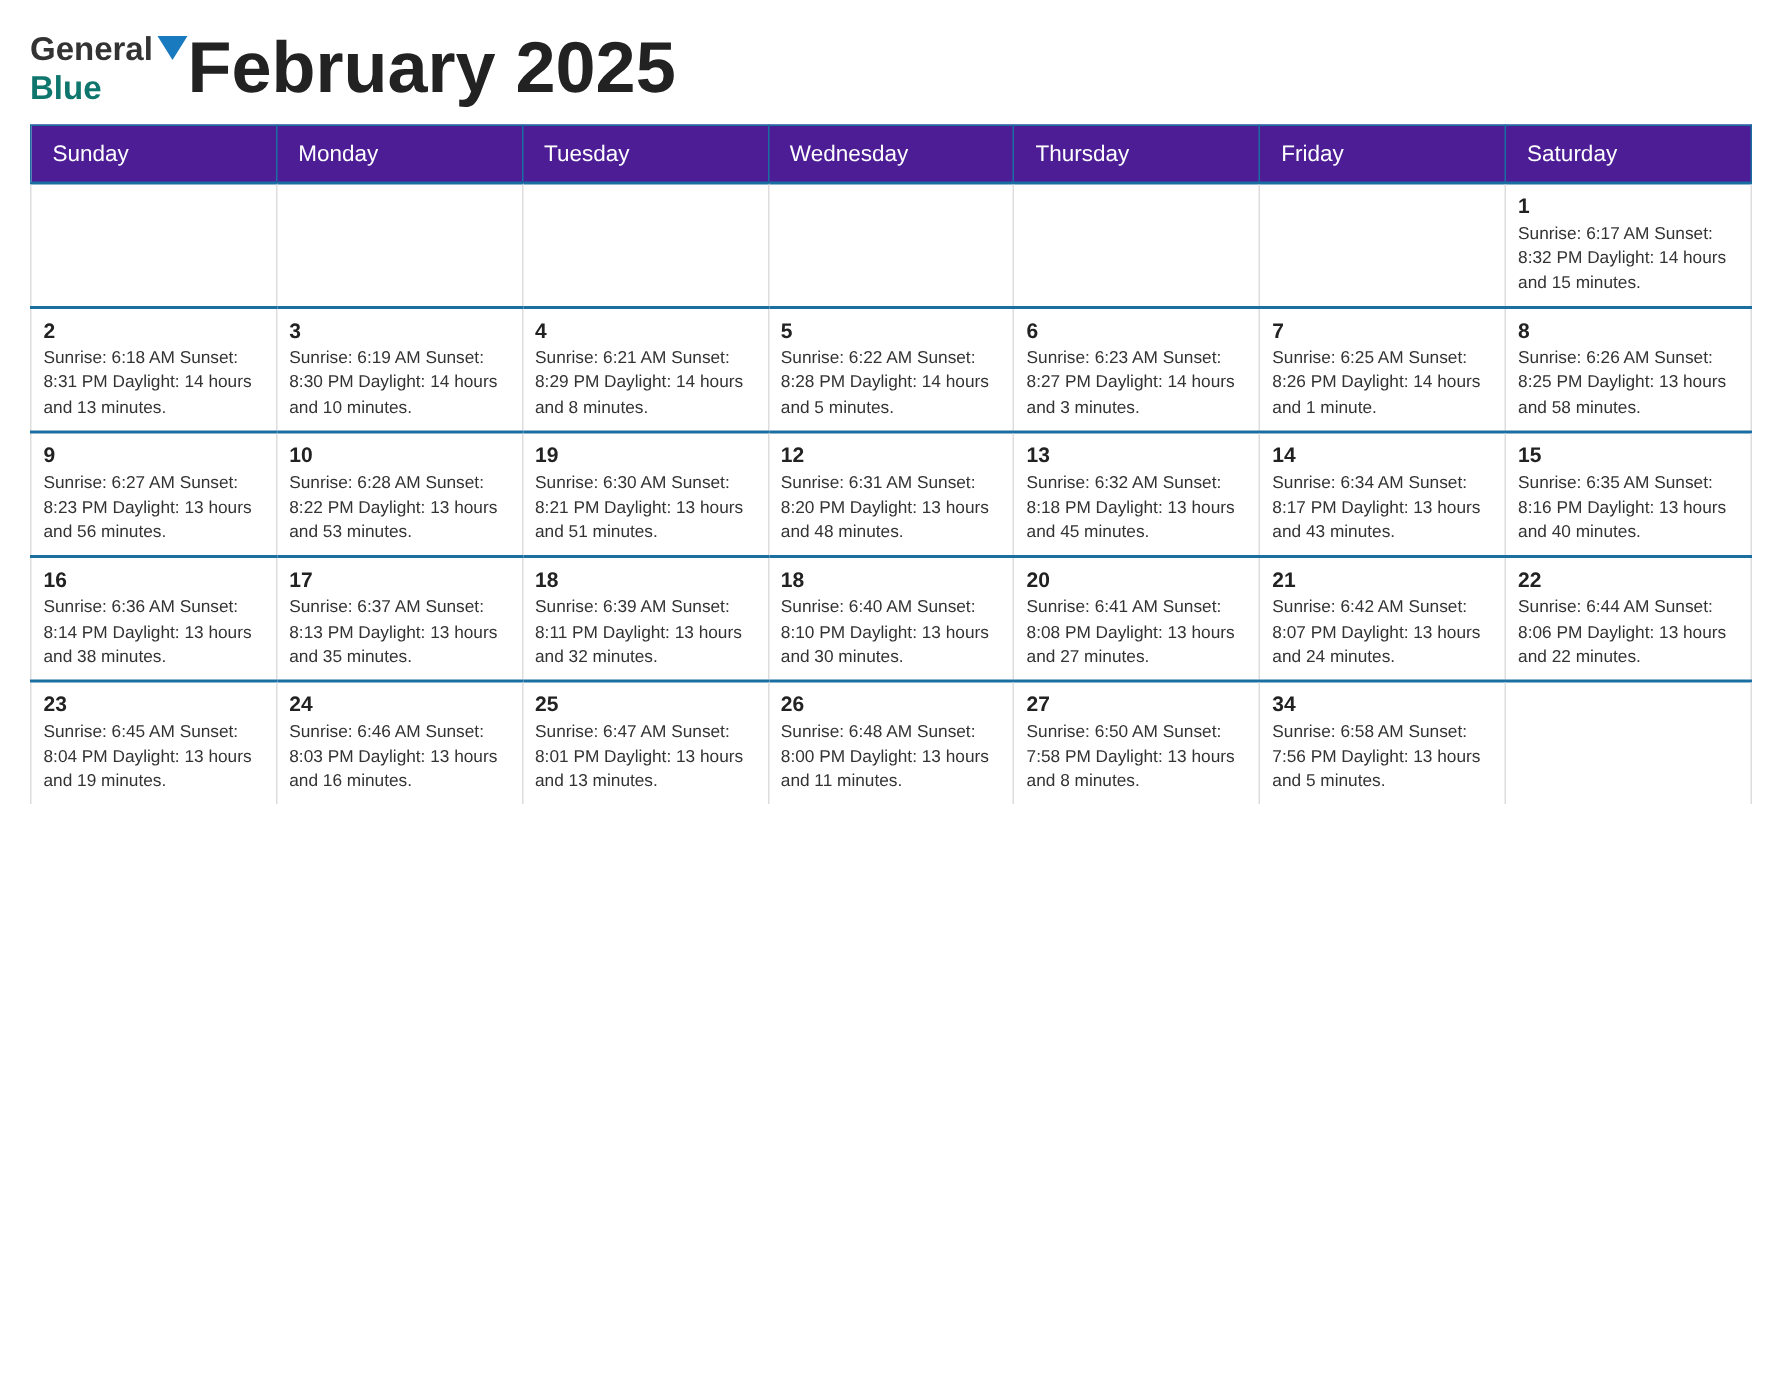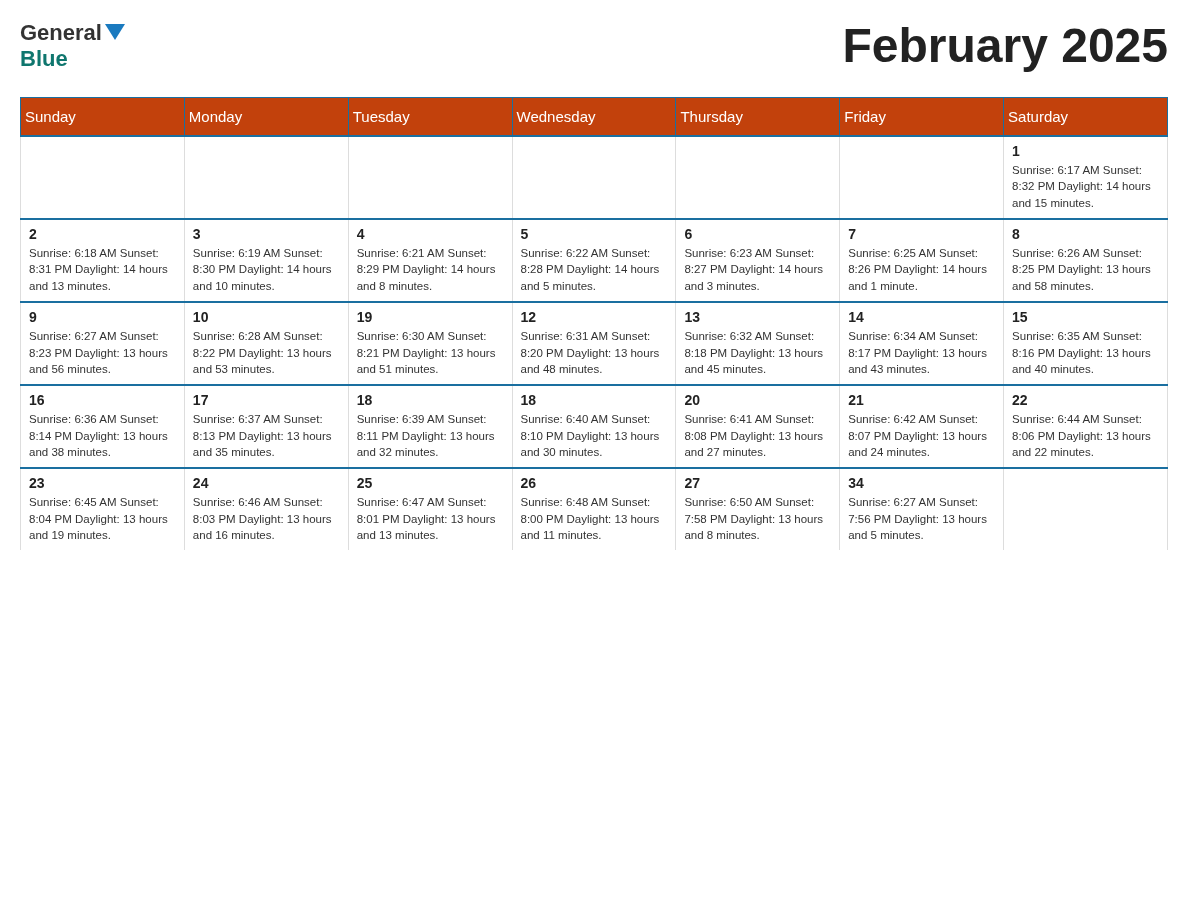--- a/index.html
+++ b/index.html
@@ -5,23 +5,23 @@
     * { box-sizing: border-box; margin: 0; padding: 0; }
     body {
       font-family: Arial, sans-serif;
       background: #fff;
       padding: 20px;
       width: 1188px;
       min-height: 918px;
     }
     .header {
       display: flex;
-      justify-content: space-between;
+      justify-content: flex-start;
       align-items: flex-start;
-      margin-bottom: 24px;
+      margin-bottom: 10px;
     }
     .logo {
       display: flex;
       flex-direction: column;
       align-items: flex-start;
     }
     .logo-general {
       font-size: 22px;
       font-weight: bold;
       color: #333;
@@ -55,23 +55,23 @@
       font-size: 20px;
       color: #444;
       margin-top: 4px;
     }
     .calendar {
       width: 100%;
       border-collapse: collapse;
       margin-top: 10px;
     }
     .calendar th {
-      background-color: #c2410c;
+      background-color: #4c1d95;
       color: #fff;
-      padding: 10px 4px;
+      padding: 10px 14px;
       font-size: 15px;
       font-weight: normal;
       text-align: left;
       border: 1px solid #1a6fa0;
     }
     .calendar td {
       vertical-align: top;
       border: 1px solid #ccc;
       padding: 6px 8px;
       width: 14.28%;
@@ -308,20 +308,20 @@
 Daylight: 13 hours and 11 minutes.</div>
         </td>
         <td>
           <div class="day-number">27</div>
           <div class="day-info">Sunrise: 6:50 AM
 Sunset: 7:58 PM
 Daylight: 13 hours and 8 minutes.</div>
         </td>
         <td>
           <div class="day-number">34</div>
-          <div class="day-info">Sunrise: 6:27 AM
+          <div class="day-info">Sunrise: 6:58 AM
 Sunset: 7:56 PM
 Daylight: 13 hours and 5 minutes.</div>
         </td>
         <td class="empty-cell"></td>
       </tr>
     </tbody>
 </table>
 
 </body></html>

